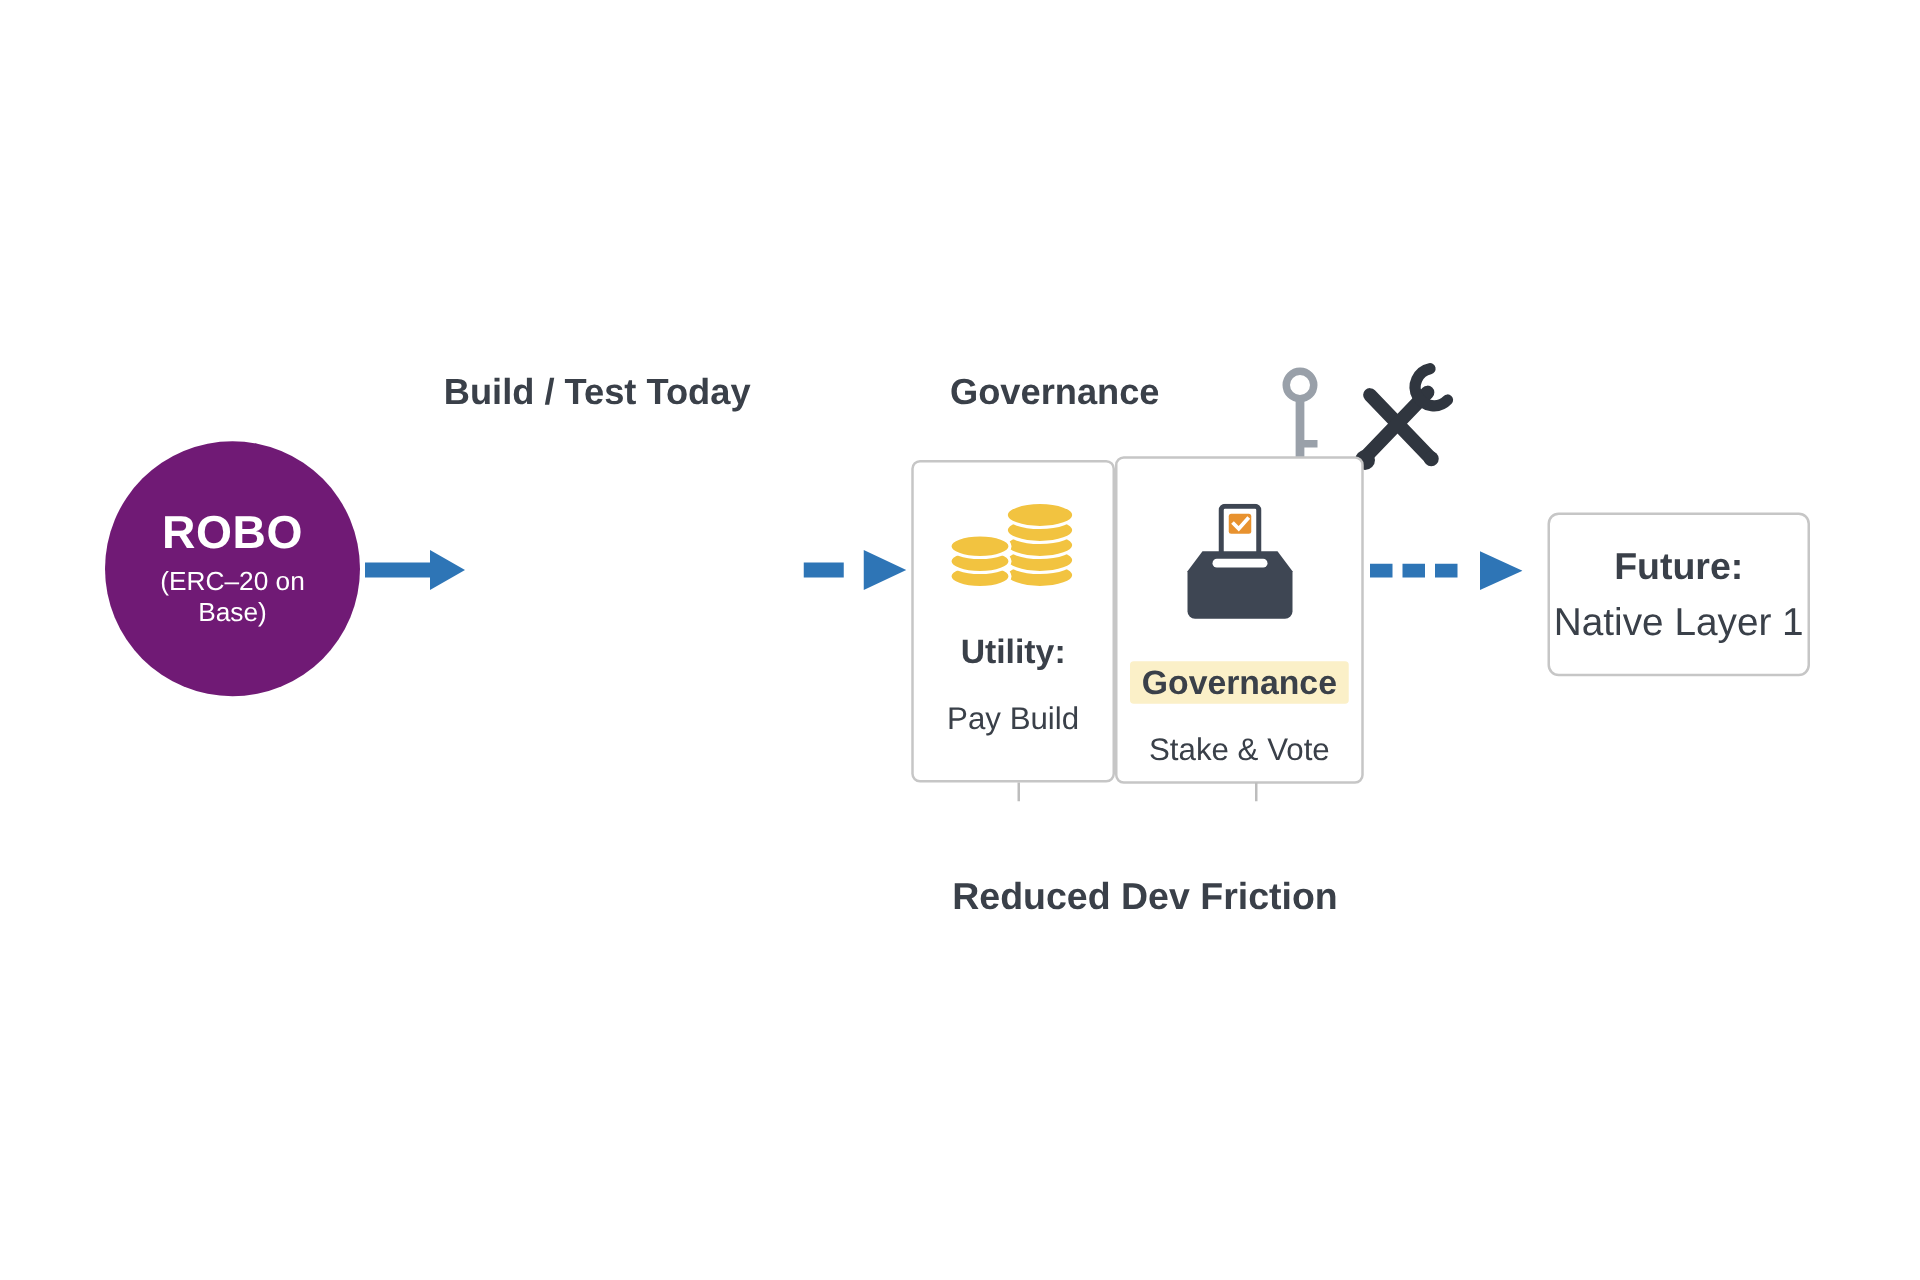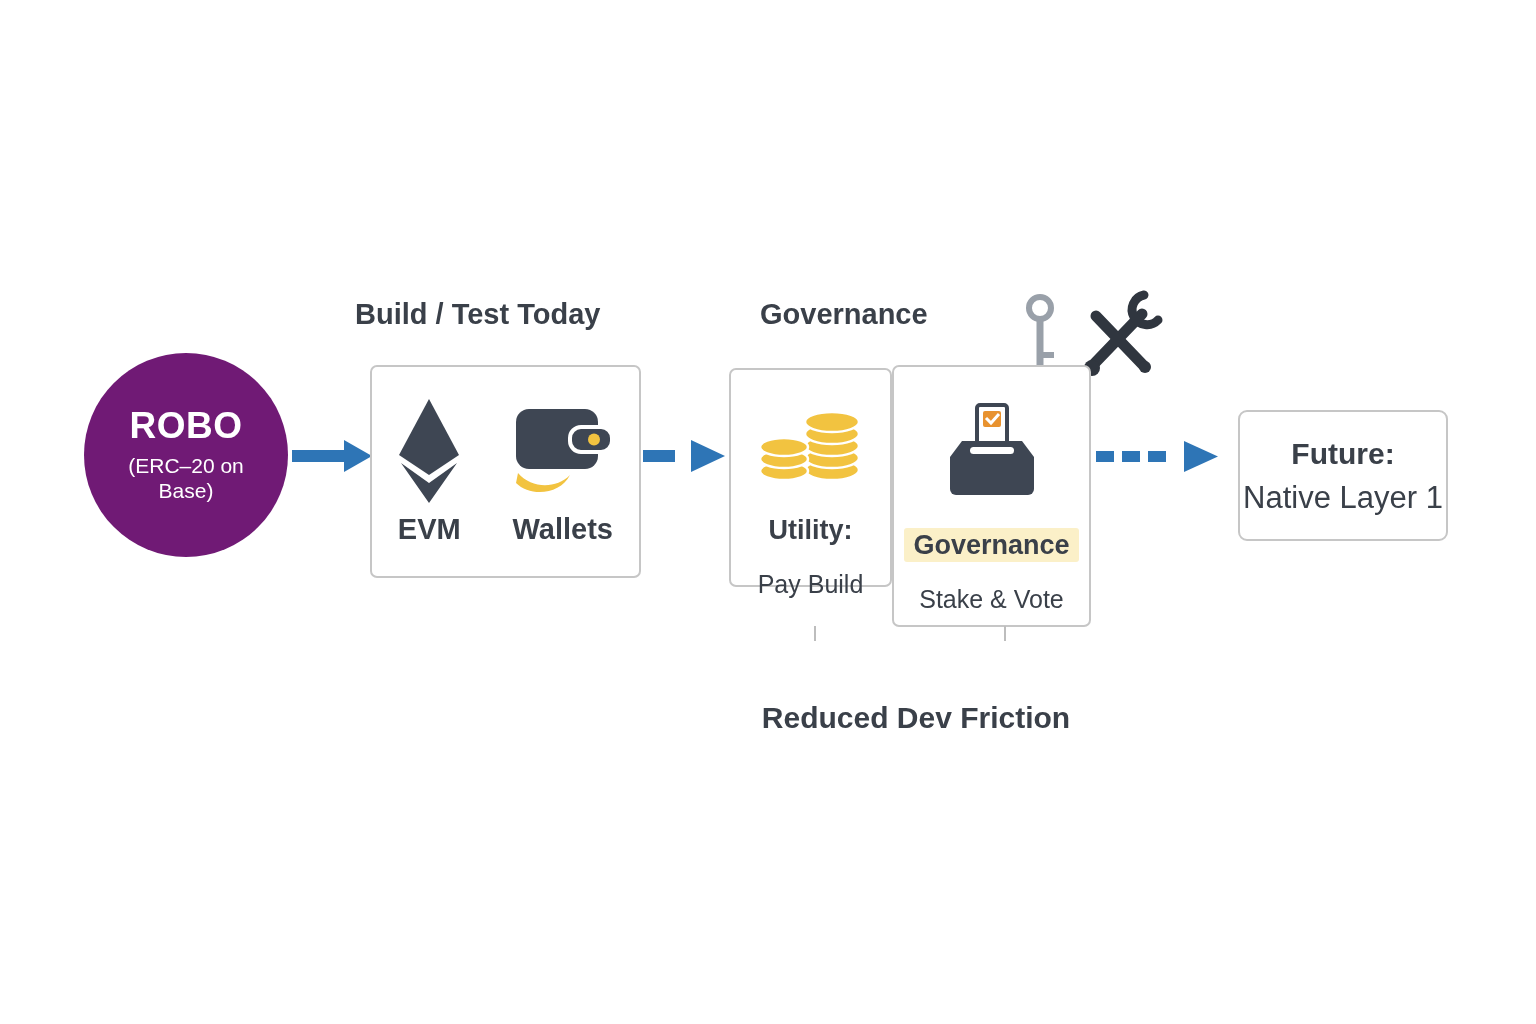--- a/index.html
+++ b/index.html
@@ -30,22 +30,22 @@
     position:absolute;text-align:left;
     font-size:29px;font-weight:700;color:#3a4049;white-space:nowrap;
   }
   
   .build-box{left:370px;top:365px;width:271px;height:213px;
     display:flex;align-items:flex-start;justify-content:space-around;padding-top:28px;}
   .build-item{display:flex;flex-direction:column;align-items:center;}
   .build-item .icon-slot{height:112px;display:flex;align-items:center;justify-content:center;}
   .build-label{font-size:29px;font-weight:600;margin-top:6px;}
   
-  .utility-card{left:729px;top:368px;width:163px;height:219px;
-    display:flex;flex-direction:column;align-items:center;padding-top:38px;}
+  .utility-card{left:729px;top:368px;width:163px;height:258px;
+    display:flex;flex-direction:column;align-items:center;padding-top:28px;}
   .gov-card{left:892px;top:365px;width:199px;height:262px;
     display:flex;flex-direction:column;align-items:center;padding-top:36px;}
   .card-title{font-size:27px;font-weight:600;margin-top:26px;line-height:1.2;}
   .card-sub{font-size:25px;font-weight:400;margin-top:24px;}
   .hl{background:#fbf0c8;padding:2px 9px;border-radius:3px;}
   
   .future-card{left:1238px;top:410px;width:210px;height:131px;border-radius:9px;
     display:flex;flex-direction:column;align-items:center;justify-content:center;text-align:center;}
   .future-title{font-size:30px;font-weight:700;line-height:1.2;}
   .future-sub{font-size:31px;font-weight:400;margin-top:8px;}
@@ -70,42 +70,20 @@
 
   <div class="arrow" style="left:292px;top:437px;">
     <svg width="80" height="38" viewBox="0 0 80 38">
       <rect x="0" y="13" width="54" height="12" fill="#2e75b6"></rect>
       <polygon points="52,3 80,19 52,35" fill="#2e75b6"></polygon>
     </svg>
   </div>
 
   <div class="heading" style="left:355px;top:298px;width:300px;">Build / Test Today</div>
 
-  <div class="card build-box">
-    <div class="build-item">
-      <div class="icon-slot">
-        <svg width="64" height="104" viewBox="0 0 64 104">
-          <polygon points="32,0 62,56 32,76 2,56" fill="#3e4653"></polygon>
-          <polygon points="4,64 32,84 60,64 32,104" fill="#3e4653"></polygon>
-        </svg>
-      </div>
-      <div class="build-label">EVM</div>
-    </div>
-    <div class="build-item">
-      <div class="icon-slot">
-        <svg width="102" height="100" viewBox="0 0 102 100">
-          <rect x="4" y="8" width="82" height="60" rx="13" fill="#3e4653"></rect>
-          <rect x="58" y="26" width="42" height="25" rx="11" fill="#3e4653" stroke="#ffffff" stroke-width="4"></rect>
-          <circle cx="82" cy="38.5" r="6" fill="#f2c340"></circle>
-          <path d="M6 72 C 20 88, 44 88, 58 74 C 48 94, 18 96, 4 82 Z" fill="#f2c340"></path>
-        </svg>
-      </div>
-      <div class="build-label">Wallets</div>
-    </div>
-  </div>
 
   <div class="arrow" style="left:641px;top:437px;">
     <svg width="84" height="38" viewBox="0 0 84 38">
       <rect x="2" y="13" width="32" height="12" fill="#2e75b6"></rect>
       <polygon points="50,3 84,19 50,35" fill="#2e75b6"></polygon>
     </svg>
   </div>
 
   <div class="heading" style="left:760px;top:298px;width:230px;">Governance</div>
 

